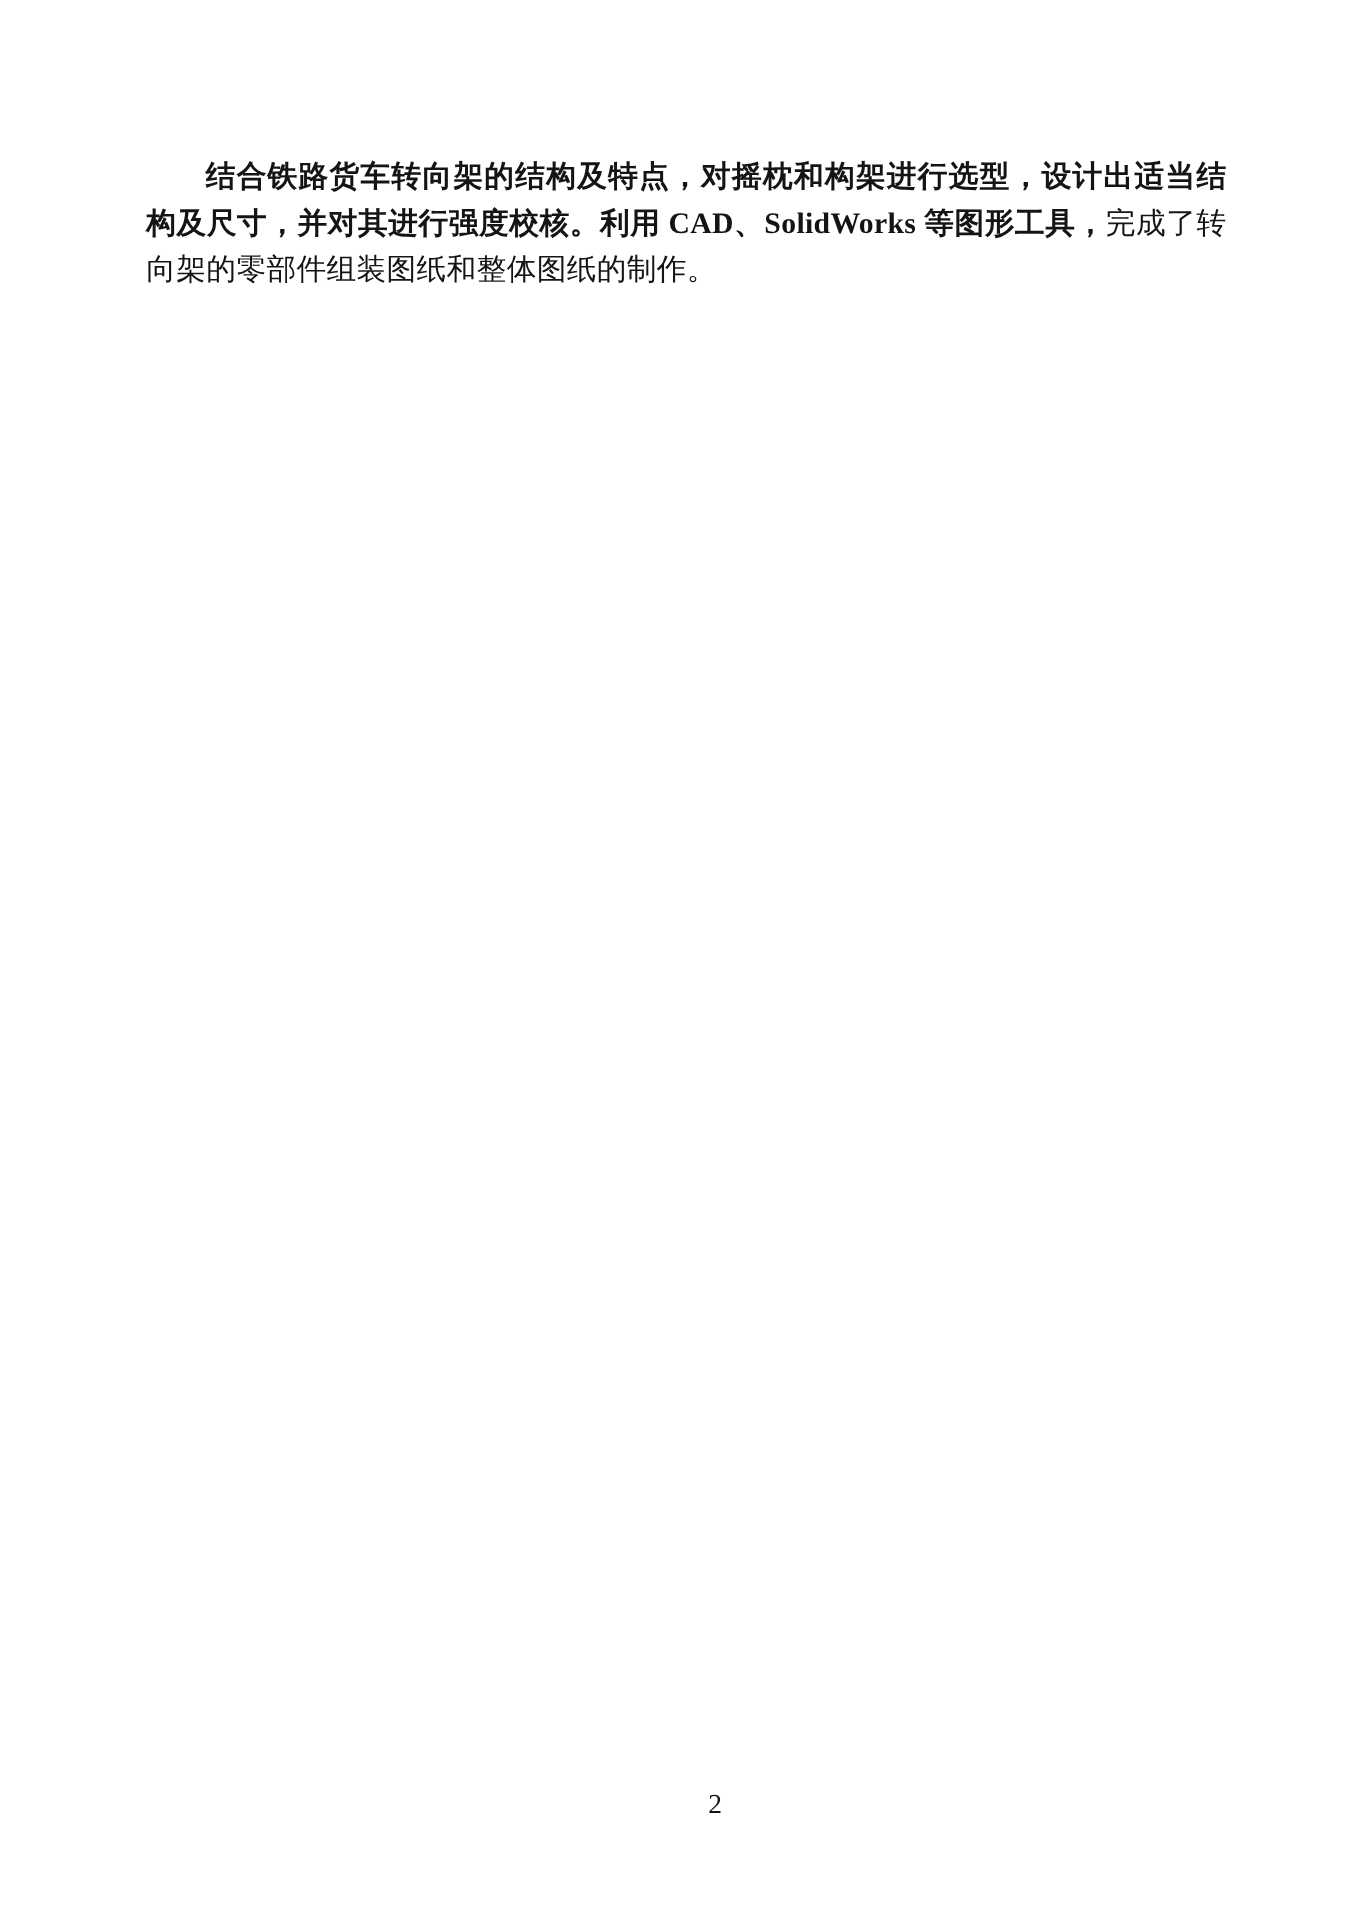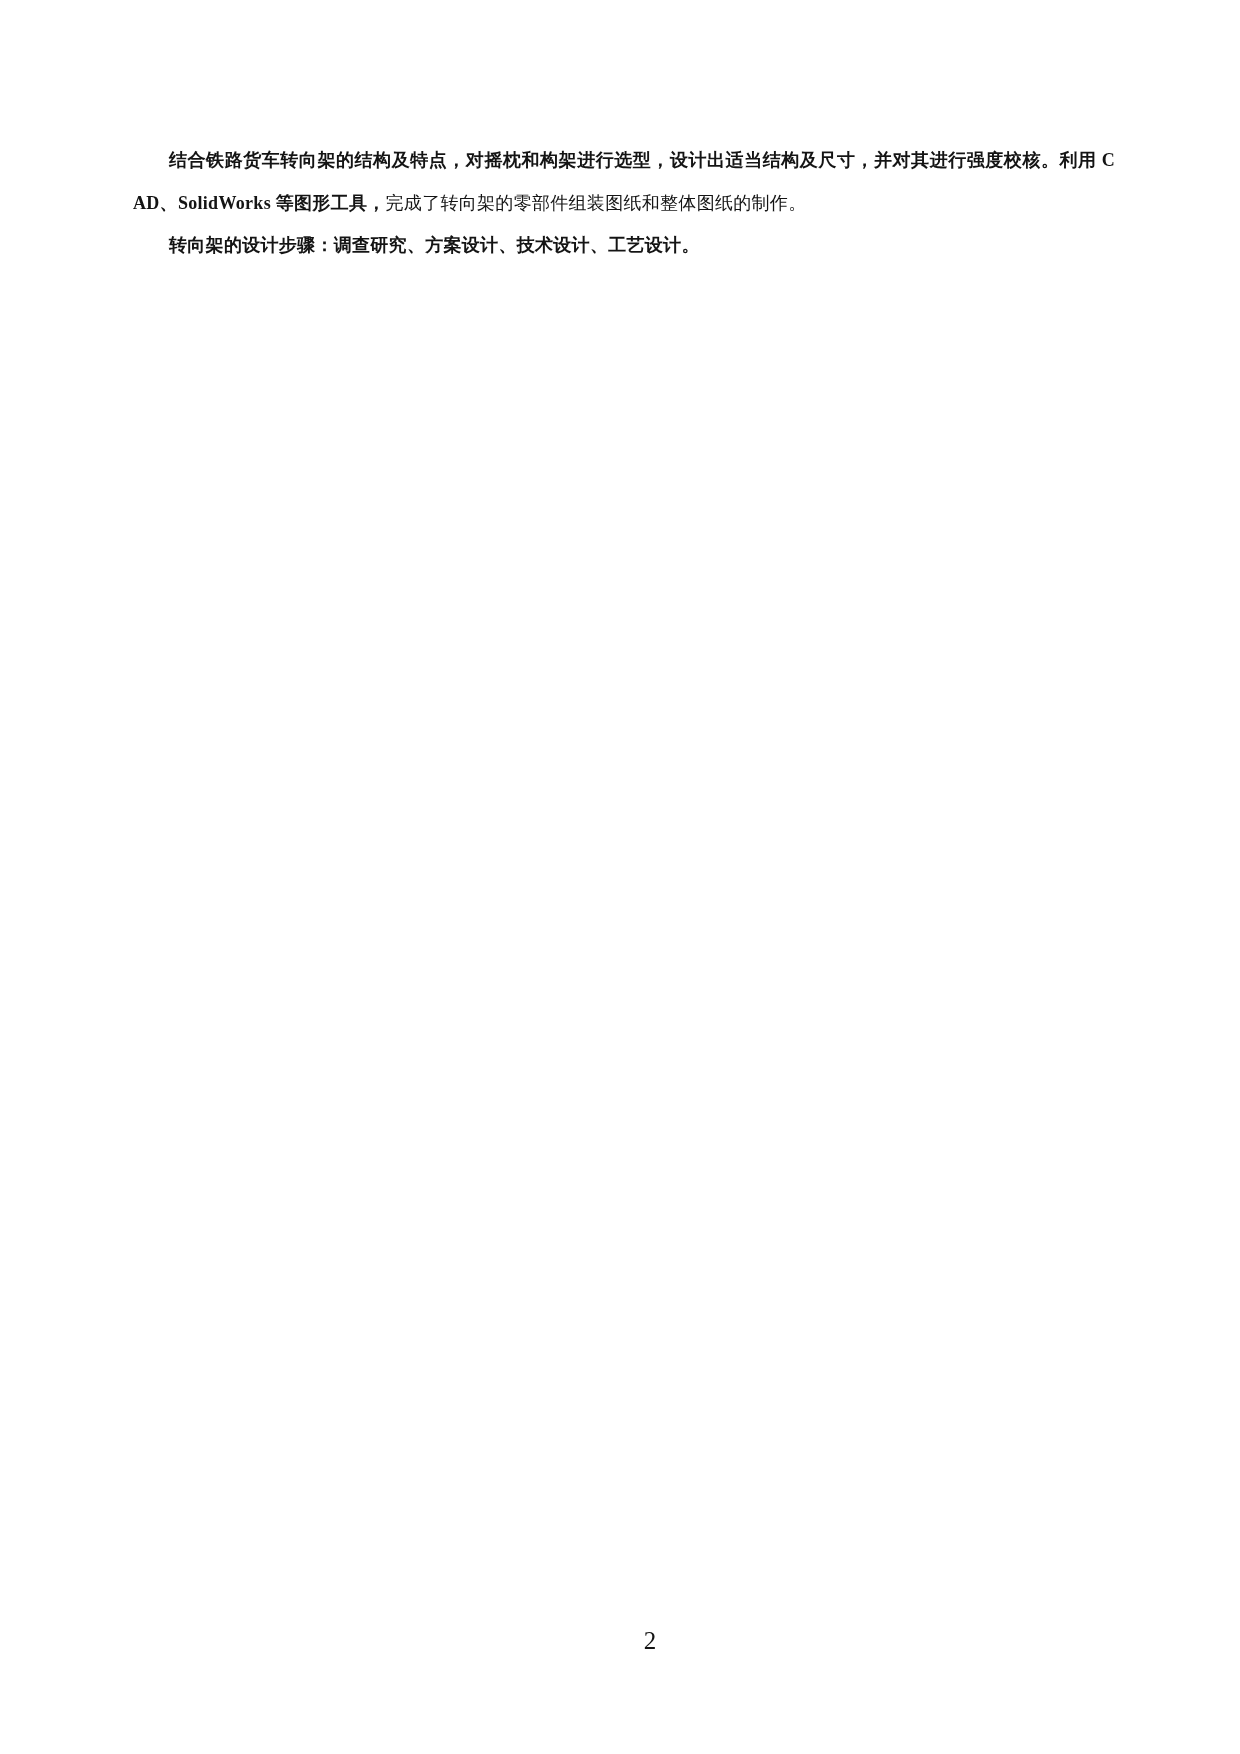--- a/index.html
+++ b/index.html
@@ -17,21 +17,21 @@
     color: #141414;
   }
   .content {
     position: absolute;
     left: 133px;
     top: 139px;
     width: 982px;
   }
   .para {
     margin: 0;
-    font-size: 18px;
+    font-size: 27px;
     line-height: 42.6px;
     letter-spacing: 0.3px;
     text-align: justify;
     text-justify: inter-ideograph;
     text-indent: 2em;
     word-break: break-all;
   }
   .b {
     font-weight: bold;
   }
@@ -48,20 +48,19 @@
 </head>
 <body>
 
 <div class="page">
 
   <div class="content">
 
     <p class="para"><span class="b">结合铁路货车转向架的结构及特点，对摇枕和构架进行选型，设计出适当结构及尺寸，并对其进行强度校核。利用 CAD、SolidWorks 等图形工具，</span><span>完成了转向架的零部件组装图纸和整体图纸的制作。</span></p>
 
 
-    <p class="para"><span class="b">转向架的设计步骤：调查研究、方案设计、技术设计、工艺设计。</span></p>
 
 
   </div>
 
   <div class="page-number">2</div>
 
 </div>
 
 </body></html>

